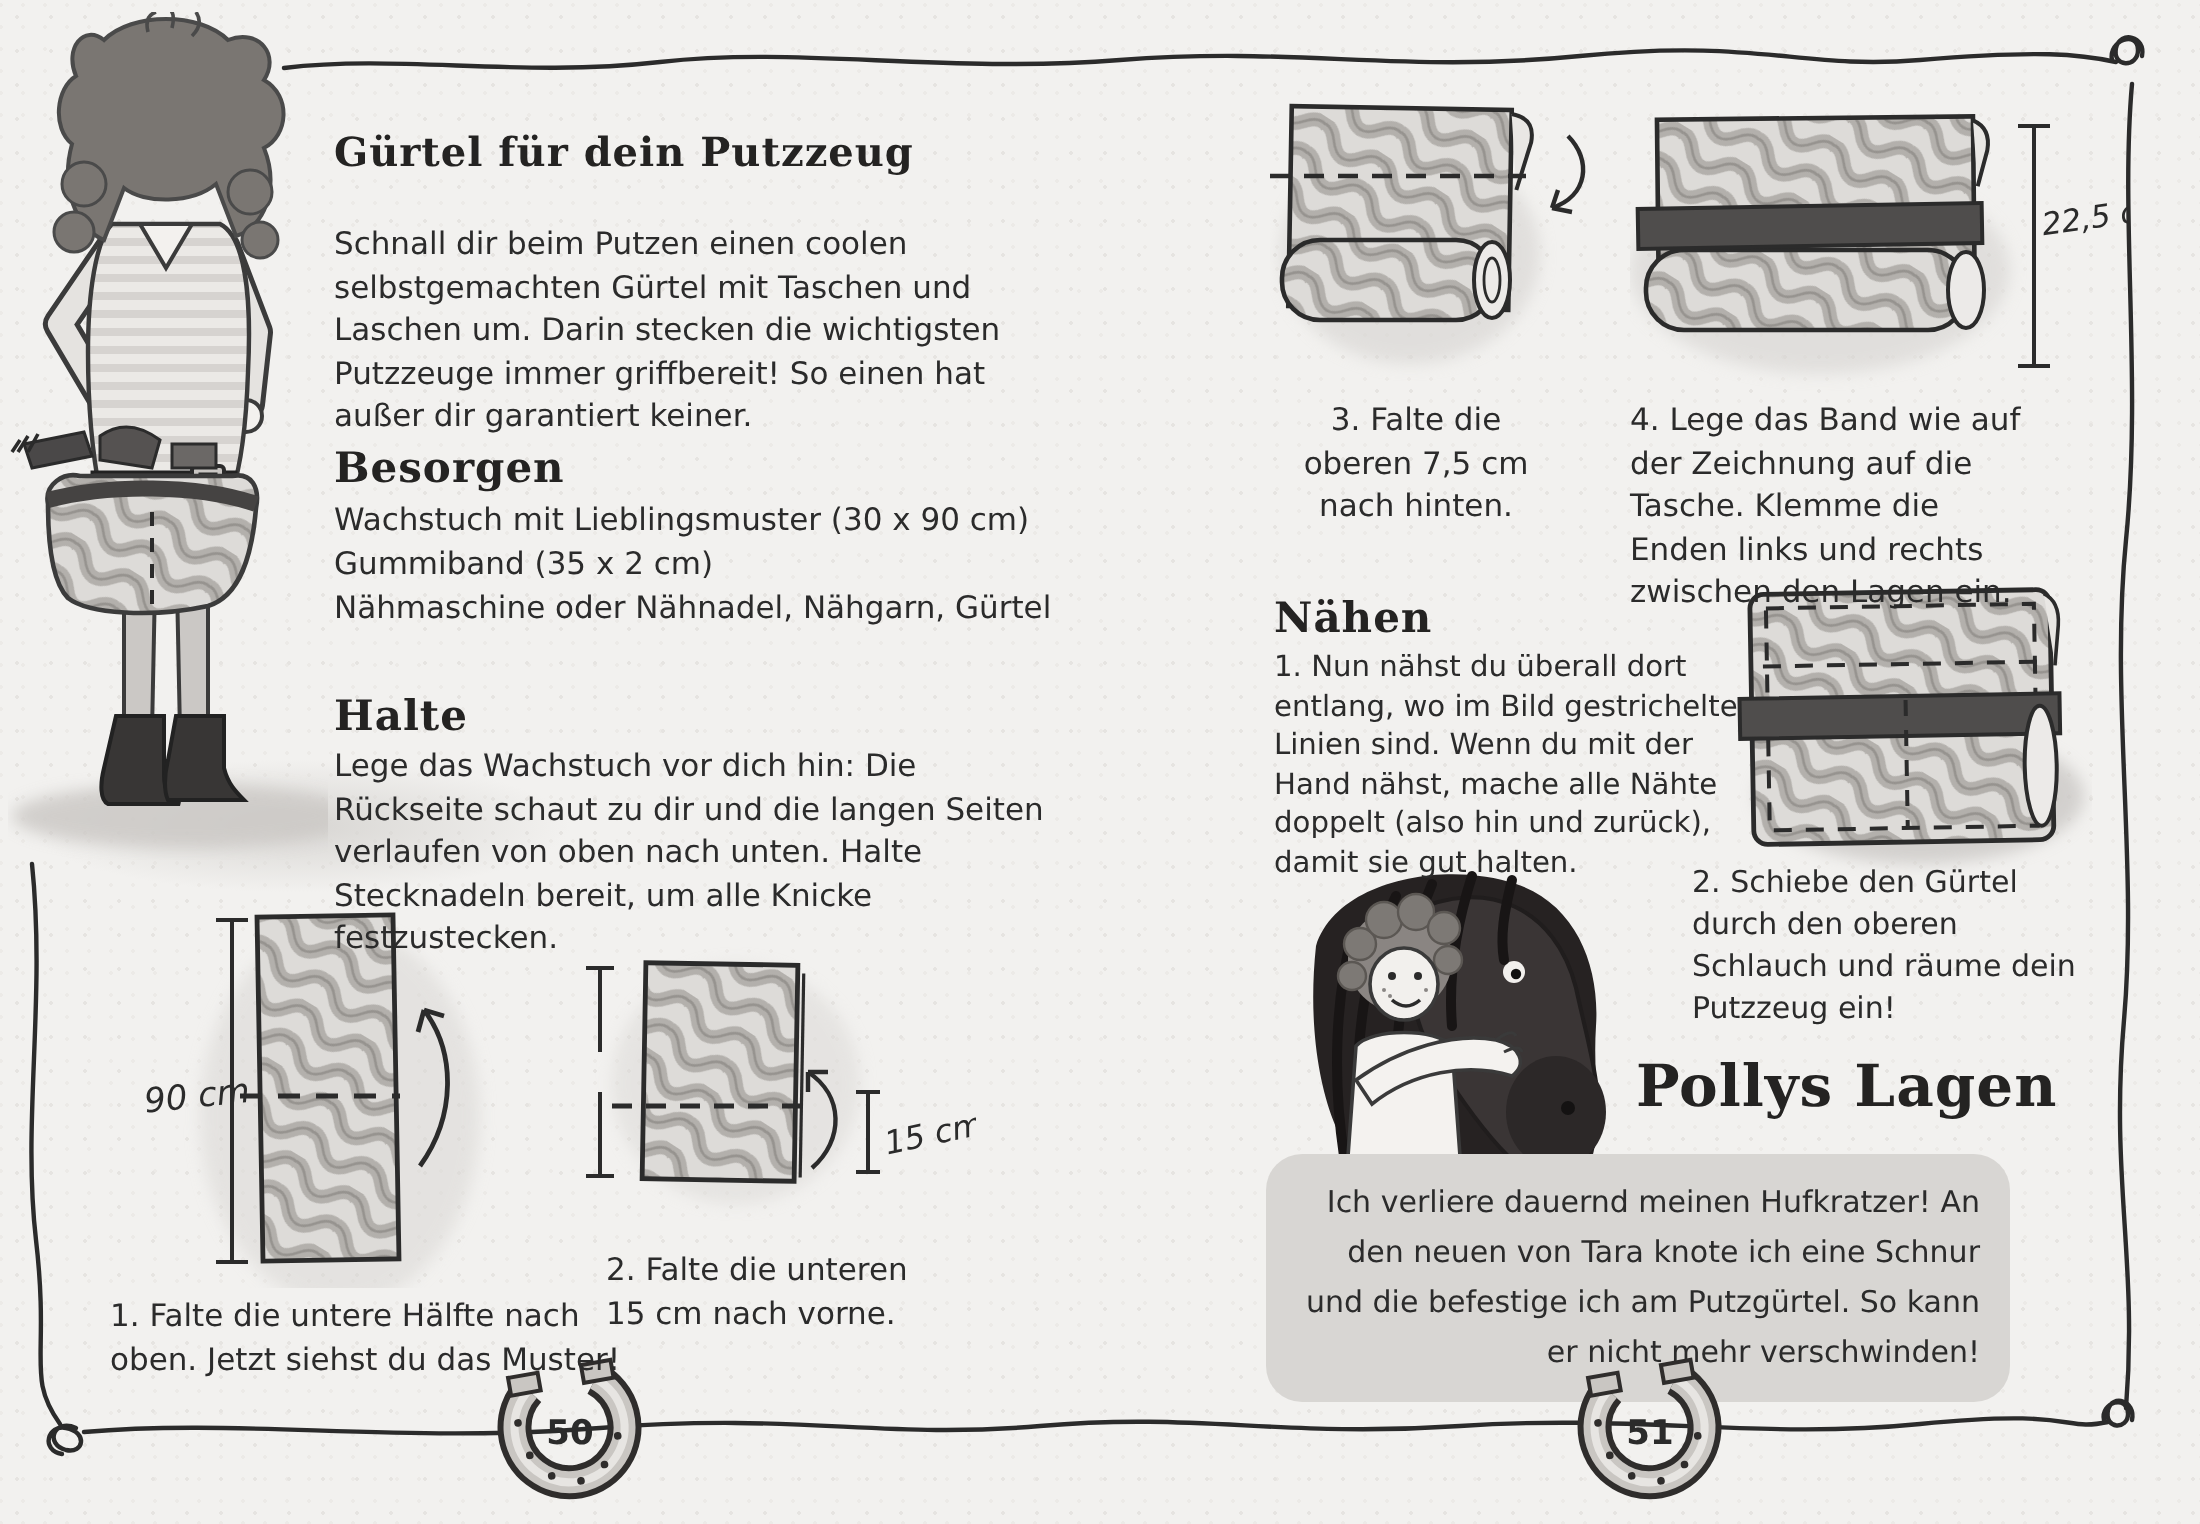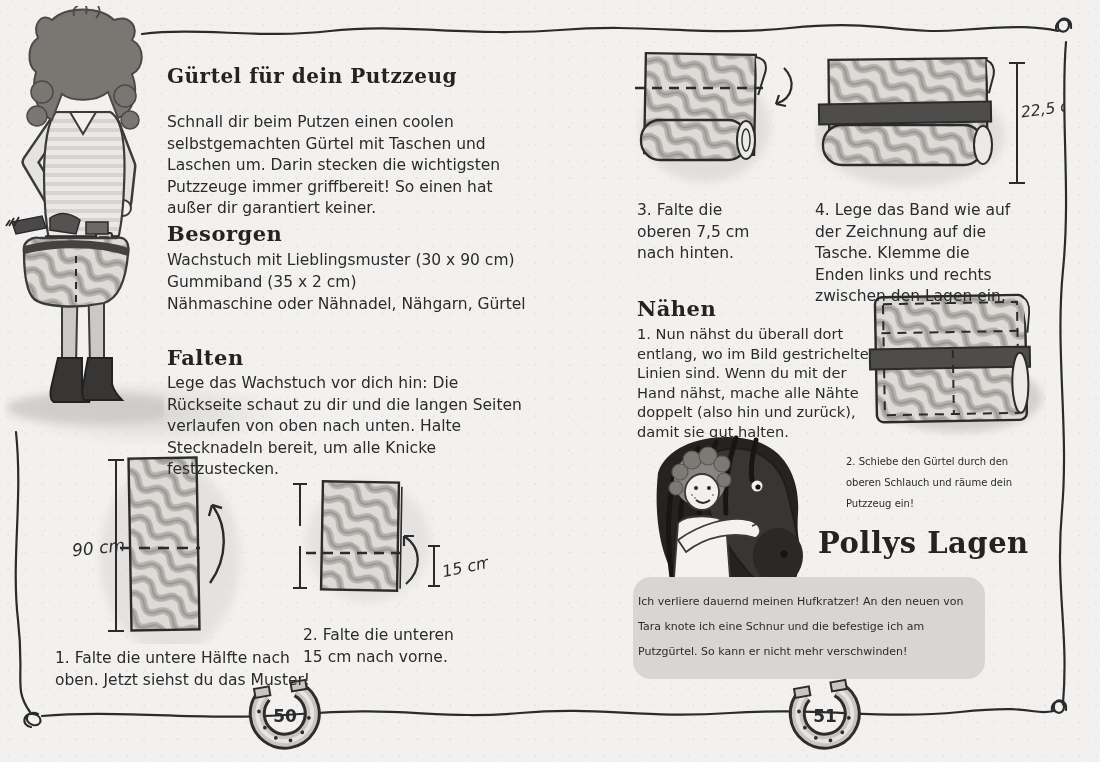--- a/index.html
+++ b/index.html
@@ -20,30 +20,30 @@
   .illus{z-index:2;}
   .frame{z-index:1;pointer-events:none;}
   #title{left:167px;top:64px;font-size:20px;}
   #intro{left:167px;top:112px;width:352px;font-size:15.5px;line-height:21.5px;}
   #besorgen-h{left:167px;top:221px;font-size:21px;}
   #besorgen-list{left:167px;top:249px;width:365px;font-size:15.5px;line-height:22px;}
   #falten-h{left:167px;top:345px;font-size:21px;}
   #falten-body{left:167px;top:373px;width:358px;font-size:15.5px;line-height:21.5px;}
   #cap1{left:55px;top:648px;width:268px;font-size:15.5px;line-height:21.5px;}
   #cap2{left:303px;top:625px;width:165px;font-size:15.5px;line-height:21.5px;}
-  #cap3{left:637px;top:200px;width:142px;font-size:15.5px;line-height:21.5px;}
+  #cap3{left:637px;top:200px;width:142px;font-size:15.5px;line-height:21.5px;text-align:center;}
   #cap4{left:815px;top:200px;width:208px;font-size:15.5px;line-height:21.5px;}
   #naehen-h{left:637px;top:296px;font-size:21px;}
   #naehen-1{left:637px;top:324px;width:238px;font-size:14.6px;line-height:19.5px;}
-  #naehen-2{left:846px;top:451px;width:194px;font-size:10px;line-height:21px;}
+  #naehen-2{left:846px;top:431px;width:194px;font-size:15px;line-height:21px;}
   #tipp-h{left:818px;top:526px;font-size:29px;}
   #tipp-box{
     left:633px;top:577px;width:342px;min-height:78px;
-    background:#d8d6d3;border-radius:18px;padding:12px 5px;
-    font-size:11px;line-height:25px;z-index:2;
+    background:#d8d6d3;border-radius:18px;padding:12px 15px;
+    font-size:15px;line-height:25px;z-index:2;text-align:right;
   }
   #shadow-blob{
     left:0;top:376px;width:300px;height:74px;z-index:0;
     background:radial-gradient(closest-side,#d8d6d3 0%,rgba(216,214,211,0) 90%);
   }
   svg text.meas{font-family:"DejaVu Sans",sans-serif;font-style:italic;fill:#2b2b2b;}
 </style>
 </head>
 <body>
 
@@ -131,21 +131,21 @@
 </svg>
 
 <div id="title" class="abs txt heading">Gürtel für dein Putzzeug</div>
 <div id="intro" class="abs txt hand">Schnall dir beim Putzen einen coolen selbstgemachten Gürtel mit Taschen und Laschen um. Darin stecken die wichtigsten Putzzeuge immer griffbereit! So einen hat außer dir garantiert keiner.</div>
 <div id="besorgen-h" class="abs txt heading">Besorgen</div>
 <div id="besorgen-list" class="abs txt hand">
   <div>Wachstuch mit Lieblingsmuster (30 x 90 cm)</div>
   <div>Gummiband (35 x 2 cm)</div>
   <div>Nähmaschine oder Nähnadel, Nähgarn, Gürtel</div>
 </div>
-<div id="falten-h" class="abs txt heading">Falten</div>
+<div id="falten-h" class="abs txt heading">Halte</div>
 <div id="falten-body" class="abs txt hand">Lege das Wachstuch vor dich hin: Die Rückseite schaut zu dir und die langen Seiten verlaufen von oben nach unten. Halte Stecknadeln bereit, um alle Knicke festzustecken.</div>
 <div id="cap1" class="abs txt hand">1. Falte die untere Hälfte nach oben. Jetzt siehst du das Muster!</div>
 <div id="cap2" class="abs txt hand">2. Falte die unteren 15 cm nach vorne.</div>
 
 <svg class="abs illus" style="left:70px;top:448px" width="190" height="196" viewBox="0 0 190 196">
   <ellipse cx="100" cy="110" rx="70" ry="95" fill="#d9d7d4" opacity=".55" filter="url(#soft)"></ellipse>
   <g stroke="#2b2b2b" stroke-width="2" fill="none">
     <path d="M46,12 V183"></path>
       <path d="M38,12 H54"></path>
       <path d="M38,183 H54"></path>

